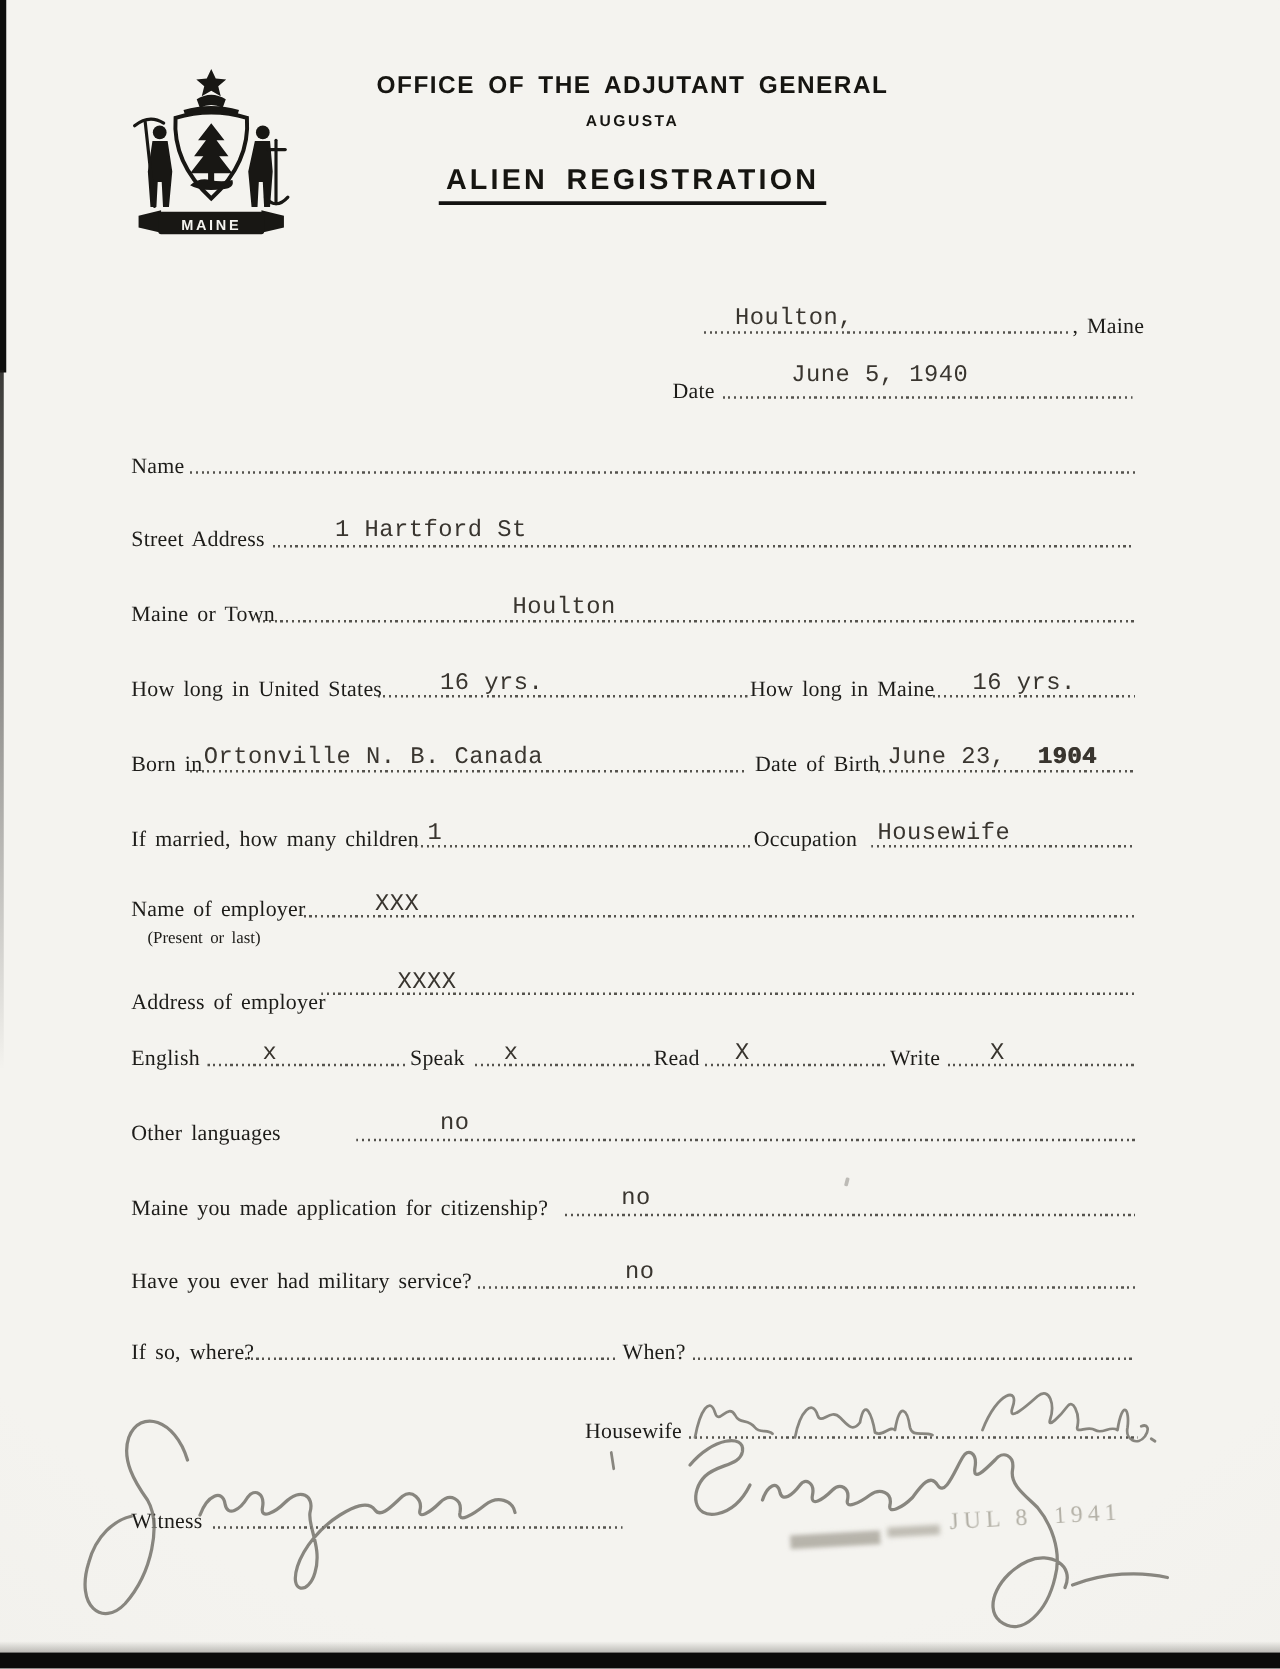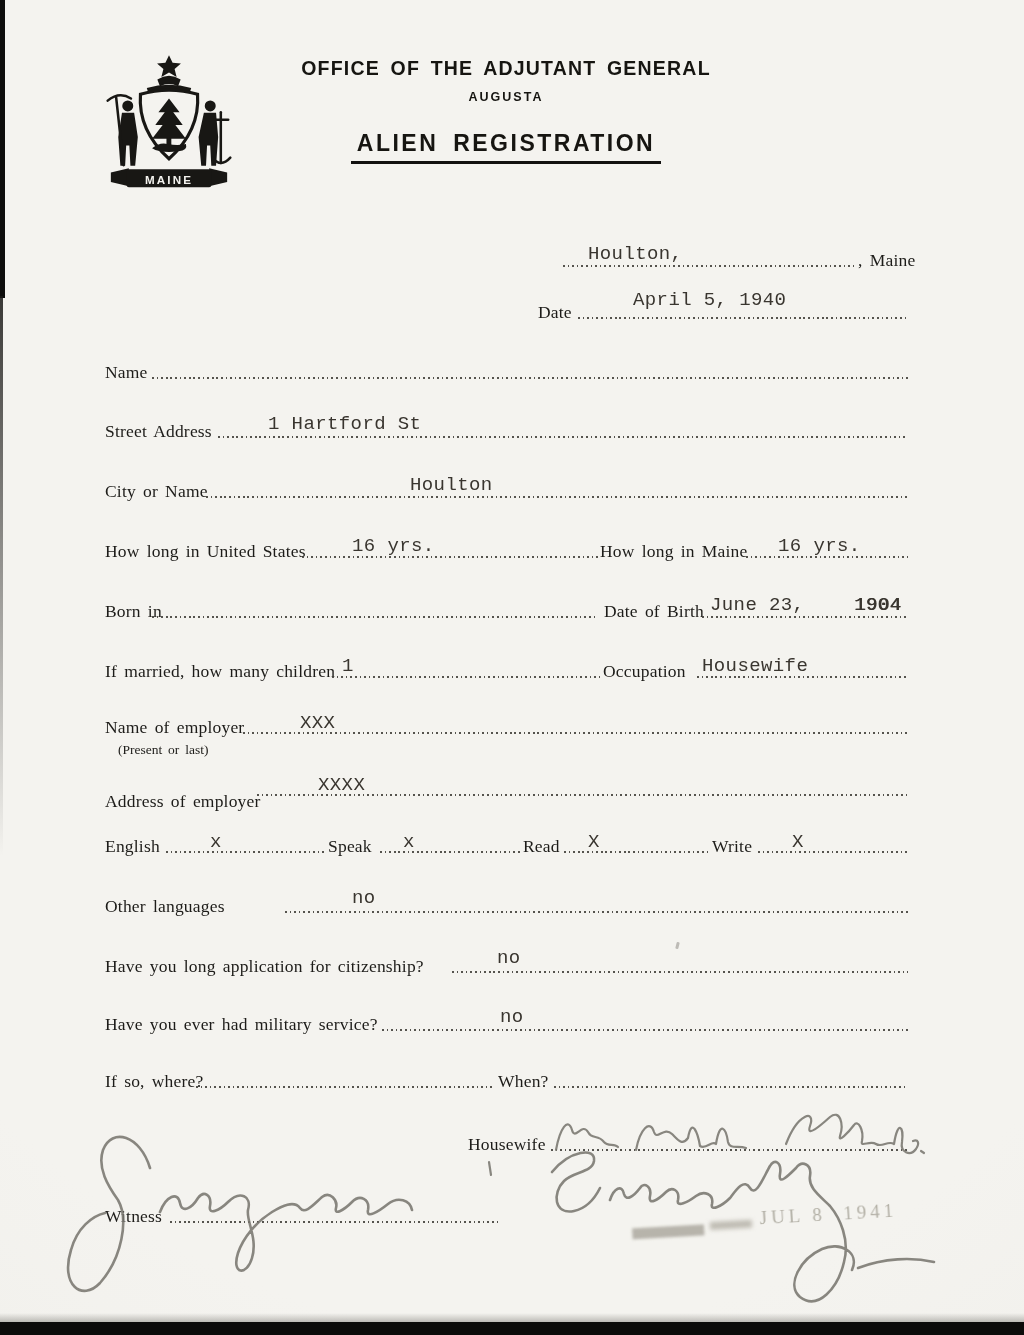--- a/index.html
+++ b/index.html
@@ -12,21 +12,21 @@
   .lbl{position:absolute;font-family:"Liberation Serif",serif;font-size:17.5px;line-height:20px;
        color:#1d1c19;letter-spacing:.2px;word-spacing:2.5px;white-space:nowrap;}
   .sub{font-size:13.5px;letter-spacing:0;}
   
   .dots{position:absolute;height:2.4px;
         background-image:repeating-linear-gradient(90deg,#43413c 0 1.7px,transparent 1.7px 4.6px);
         opacity:.9;}
   
   .typed{position:absolute;font-family:"Liberation Mono",monospace;font-size:19px;line-height:22px;
          color:#39352f;white-space:pre;letter-spacing:.4px;}
-  .overstruck{font-weight:normal;text-shadow:.8px 0 0 #39352f;margin-left:24px;}
+  .overstruck{font-weight:bold;text-shadow:.8px 0 0 #39352f;}
   
   .hdr{position:absolute;left:0;width:1012px;text-align:center;
        font-family:"Liberation Sans",sans-serif;font-weight:bold;color:#161511;}
   .hdr-state{top:36px;font-size:13.5px;letter-spacing:1.8px;}
   .hdr-office{top:57px;font-size:19.5px;letter-spacing:1.2px;word-spacing:4px;}
   .hdr-augusta{top:90px;font-size:12.5px;letter-spacing:2px;}
   .hdr-title{top:130px;font-size:23px;letter-spacing:2.5px;word-spacing:6px;}
   .hdr-title .ul{display:inline-block;border-bottom:3px solid #121110;padding:0 6px 4px 6px;text-align:center;}
   
   .edge-left-top{position:absolute;left:0;top:0;width:5px;height:298px;background:#0d0d0c;}
@@ -96,42 +96,43 @@
   <div class="hdr hdr-title">
     <span class="ul">ALIEN REGISTRATION</span>
   </div>
 
   <div class="dots" style="left:563px;top:265px;width:294px;"></div>
   <span class="typed" style="left:588px;top:243px;">Houlton,</span>
   <span class="lbl" style="left:858px;top:250px;">, Maine</span>
 
   <span class="lbl" style="left:538px;top:302px;">Date</span>
   <div class="dots" style="left:578px;top:317px;width:328px;"></div>
-  <span class="typed" style="left:633px;top:289px;">April 5, 1940</span>
+  <span class="typed" style="left:633px;top:289px;">June 5, 1940</span>
 
   <span class="lbl" style="left:105px;top:362px;">Name</span>
   <div class="dots" style="left:152px;top:377px;width:756px;"></div>
 
   <span class="lbl" style="left:105px;top:421px;">Street Address</span>
   <div class="dots" style="left:218px;top:436px;width:690px;"></div>
   <span class="typed" style="left:268px;top:413px;">1 Hartford St</span>
 
-  <span class="lbl" style="left:105px;top:481px;">City or Name</span>
+  <span class="lbl" style="left:105px;top:481px;">Maine or Town</span>
   <div class="dots" style="left:206px;top:496px;width:702px;"></div>
   <span class="typed" style="left:362px;top:474px;margin-left:48px;">Houlton</span>
 
   <span class="lbl" style="left:105px;top:541px;">How long in United States</span>
   <div class="dots" style="left:302px;top:556px;width:296px;"></div>
   <span class="typed" style="left:352px;top:535px;">16 yrs.</span>
   <span class="lbl" style="left:600px;top:541px;">How long in Maine</span>
   <div class="dots" style="left:746px;top:556px;width:162px;"></div>
   <span class="typed" style="left:778px;top:535px;">16 yrs.</span>
 
   <span class="lbl" style="left:105px;top:601px;">Born in</span>
   <div class="dots" style="left:152px;top:616px;width:446px;"></div>
+  <span class="typed" style="left:163px;top:594px;">Ortonville N. B. Canada</span>
   <span class="lbl" style="left:604px;top:601px;">Date of Birth</span>
   <div class="dots" style="left:702px;top:616px;width:206px;"></div>
   <span class="typed" style="left:710px;top:594px;">June 23,</span>
   <span class="typed overstruck" style="left:830px;top:594px;">1904</span>
 
   <span class="lbl" style="left:105px;top:661px;">If married, how many children</span>
   <div class="dots" style="left:332px;top:676px;width:268px;"></div>
   <span class="typed" style="left:342px;top:655px;">1</span>
   <span class="lbl" style="left:603px;top:661px;">Occupation</span>
   <div class="dots" style="left:697px;top:676px;width:211px;"></div>
@@ -156,21 +157,21 @@
   <div class="dots" style="left:564px;top:851px;width:146px;"></div>
   <span class="typed" style="left:588px;top:831px;">X</span>
   <span class="lbl" style="left:712px;top:836px;">Write</span>
   <div class="dots" style="left:758px;top:851px;width:150px;"></div>
   <span class="typed" style="left:792px;top:831px;">X</span>
 
   <span class="lbl" style="left:105px;top:896px;">Other languages</span>
   <div class="dots" style="left:285px;top:911px;width:623px;"></div>
   <span class="typed" style="left:352px;top:887px;">no</span>
 
-  <span class="lbl" style="left:105px;top:956px;">Have you long application for citizenship?</span>
+  <span class="lbl" style="left:105px;top:956px;">Maine you made application for citizenship?</span>
   <div class="dots" style="left:452px;top:971px;width:456px;"></div>
   <span class="typed" style="left:497px;top:947px;">no</span>
 
   <span class="lbl" style="left:105px;top:1014px;">Have you ever had military service?</span>
   <div class="dots" style="left:382px;top:1029px;width:526px;"></div>
   <span class="typed" style="left:500px;top:1006px;">no</span>
 
   <span class="lbl" style="left:105px;top:1071px;">If so, where?</span>
   <div class="dots" style="left:196px;top:1086px;width:298px;"></div>
   <span class="lbl" style="left:498px;top:1071px;">When?</span>

